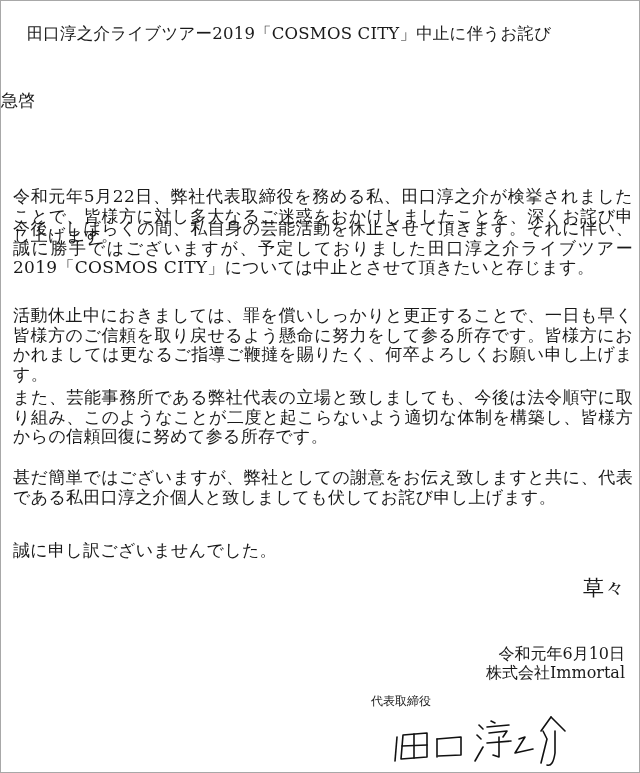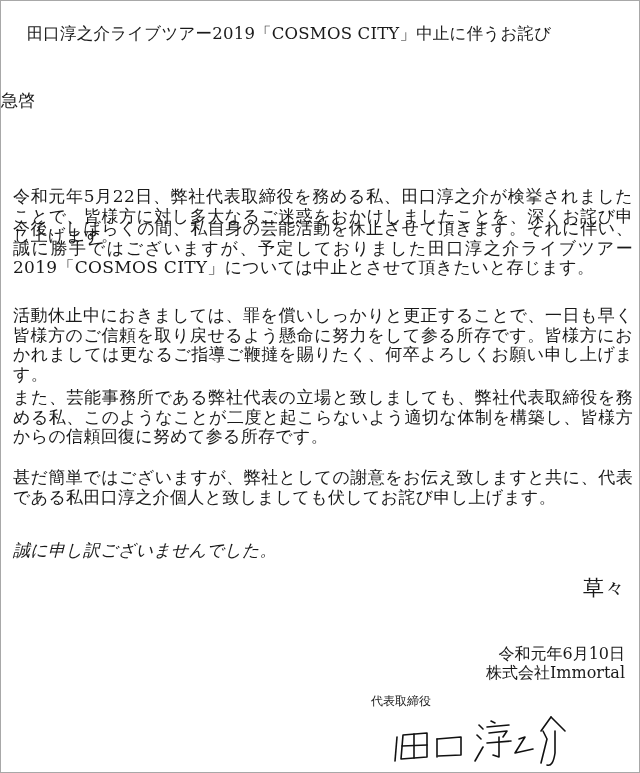--- a/index.html
+++ b/index.html
@@ -20,39 +20,39 @@
     .para {
       position: absolute; left: 12px; width: 620px;
       font-size: 17px; line-height: 19.5px; letter-spacing: 0.3px;
       text-align: justify;
     }
     .p1 { top: 138px; margin-top: 48px; }
     .p2 { top: 218px; }
     .p3 { top: 305px; }
     .p4 { top: 387px; }
     .p5 { top: 467px; }
-    .p6 { top: 540px; font-style: italic; }
+    .p6 { top: 540px; }
     .closing { position: absolute; right: 14px; top: 573px; font-size: 21px; }
     .date { position: absolute; right: 14px; top: 643px; font-size: 16px; text-align: right; }
     .company { position: absolute; right: 14px; top: 662px; font-size: 16px; text-align: center; }
     .role { position: absolute; left: 370px; top: 692px; font-size: 12px; }
     .signature { position: absolute; left: 390px; top: 712px; width: 200px; height: 58px; }
     .signature svg { width: 100%; height: 100%; }
   </style>
 </head>
 <body>
 
 <div class="page">
   <div class="title">田口淳之介ライブツアー2019「COSMOS CITY」中止に伴うお詫び</div>
   <div class="greeting">急啓</div>
 
   <div class="para p1">令和元年5月22日、弊社代表取締役を務める私、田口淳之介が検挙されましたことで、皆様方に対し多大なるご迷惑をおかけしましたことを、深くお詫び申し上げます。</div>
   <div class="para p2">今後、しばらくの間、私自身の芸能活動を休止させて頂きます。それに伴い、誠に勝手ではございますが、予定しておりました田口淳之介ライブツアー2019「COSMOS CITY」については中止とさせて頂きたいと存じます。</div>
   <div class="para p3">活動休止中におきましては、罪を償いしっかりと更正することで、一日も早く皆様方のご信頼を取り戻せるよう懸命に努力をして参る所存です。皆様方におかれましては更なるご指導ご鞭撻を賜りたく、何卒よろしくお願い申し上げます。</div>
-  <div class="para p4">また、芸能事務所である弊社代表の立場と致しましても、弊社代表取締役を務める私、このようなことが二度と起こらないよう適切な体制を構築し、皆様方からの信頼回復に努めて参る所存です。</div>
+  <div class="para p4">また、芸能事務所である弊社代表の立場と致しましても、今後は法令順守に取り組み、このようなことが二度と起こらないよう適切な体制を構築し、皆様方からの信頼回復に努めて参る所存です。</div>
   <div class="para p5">甚だ簡単ではございますが、弊社としての謝意をお伝え致しますと共に、代表である私田口淳之介個人と致しましても伏してお詫び申し上げます。</div>
   <div class="para p6">誠に申し訳ございませんでした。</div>
 
   <div class="closing">草々</div>
   <div class="date">令和元年6月10日</div>
   <div class="company">株式会社Immortal</div>
   <div class="role">代表取締役</div>
 
   <div class="signature">
     <svg viewBox="0 0 200 58" fill="none" stroke="#111" stroke-width="1.6" stroke-linecap="round" stroke-linejoin="round">

